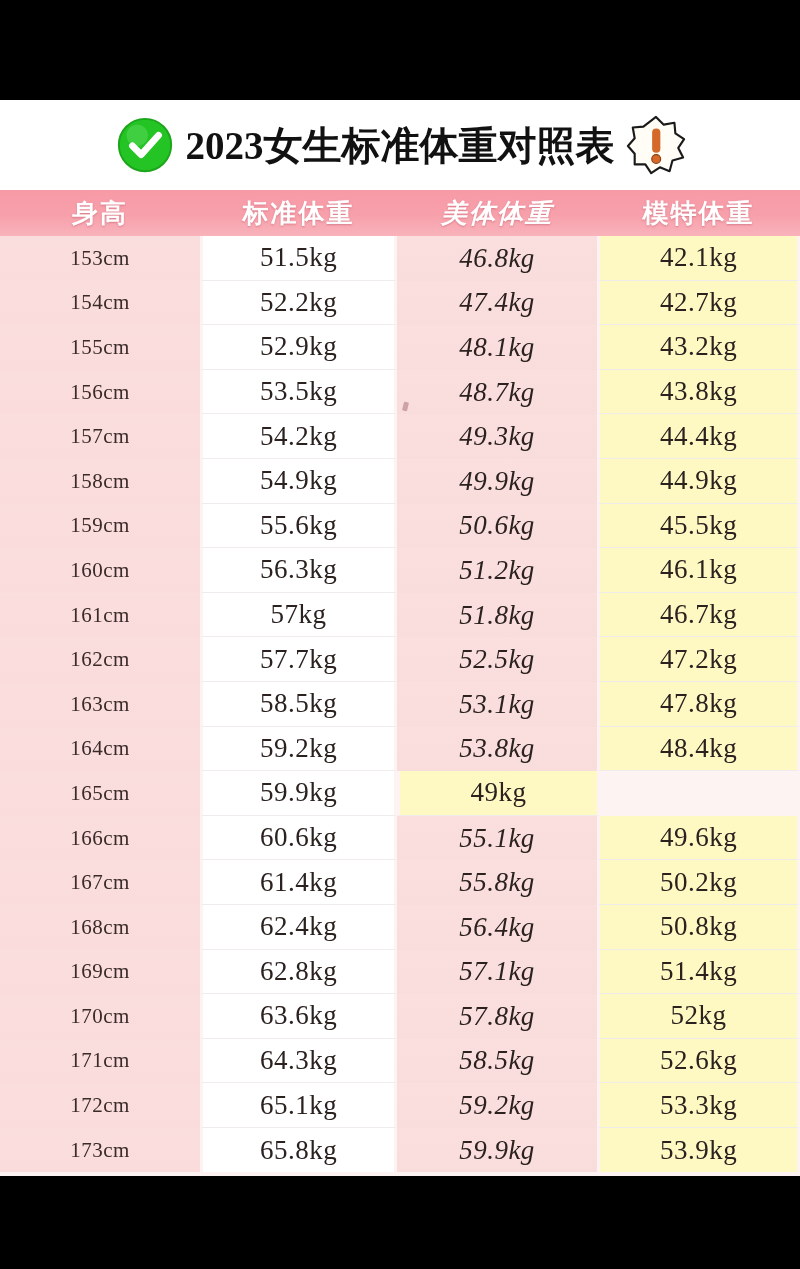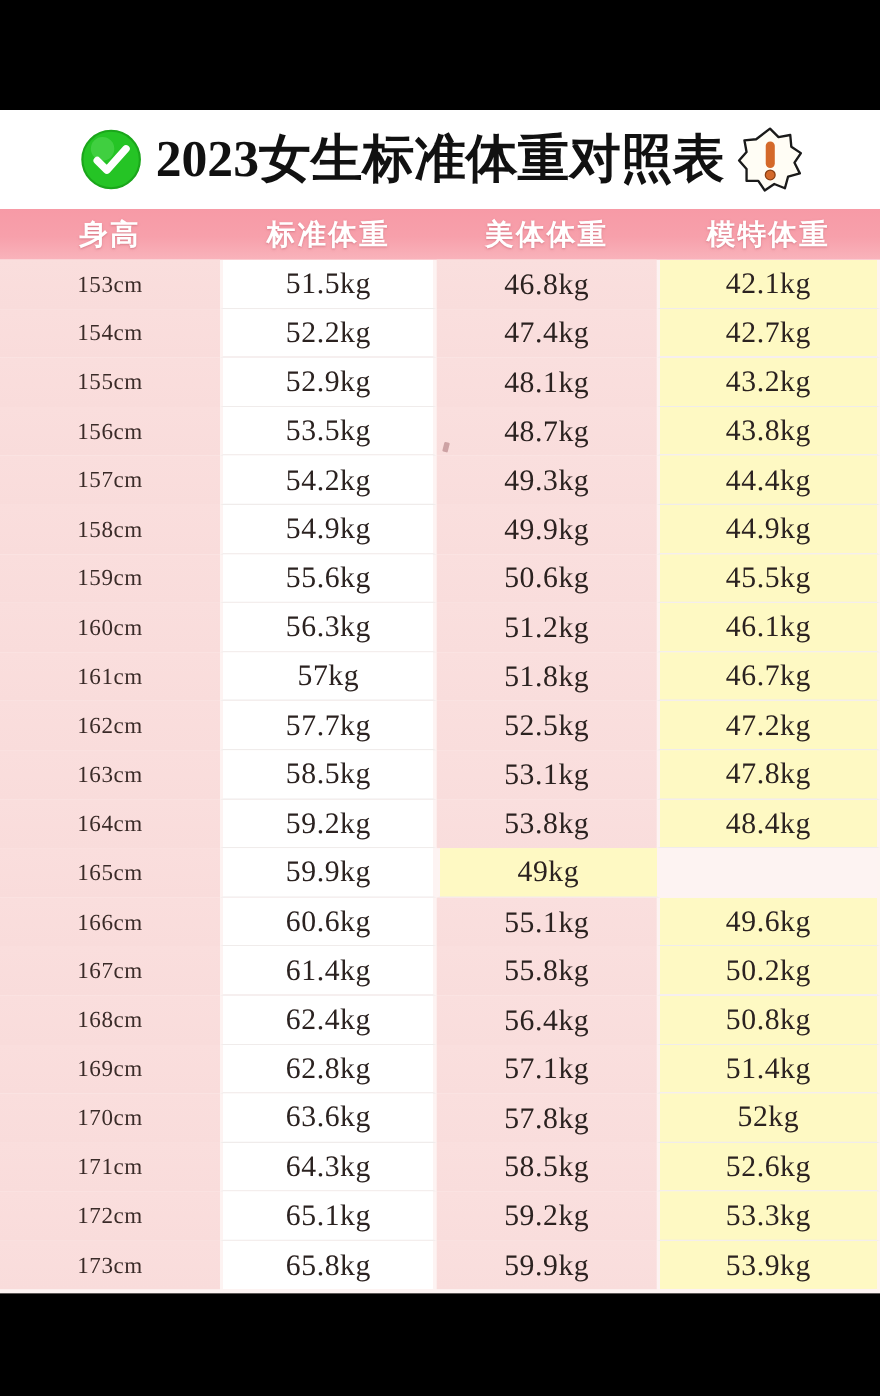--- a/index.html
+++ b/index.html
@@ -56,21 +56,21 @@
     box-sizing: border-box;
     padding: 0 26px;
   }
   .check-icon {
     width: 62px; height: 62px;
     flex: 0 0 auto;
     display: block;
   }
   .title-text {
     font-family: "Liberation Serif", "DejaVu Serif", serif;
-    font-size: 47px;
+    font-size: 39px;
     font-weight: 700;
     color: #111111;
     letter-spacing: 0px;
     white-space: nowrap;
     line-height: 1;
   }
   .excl-icon {
     width: 62px; height: 62px;
     flex: 0 0 auto;
     display: block;
@@ -101,21 +101,21 @@
     box-sizing: border-box;
     font-size: 27px;
     color: #2b2220;
     letter-spacing: 0.5px;
     white-space: nowrap;
   }
 
   
   .c1 { width: 200px; }
   .c2 { width: 197px; }
-  .c3 { width: 200px; }
+  .c3 { width: 200px; font-style: italic; }
   .c4 { width: 203px; }
 
   
   .header-row .cell {
     font-family: "Liberation Sans", "DejaVu Sans", sans-serif;
     font-size: 26px;
     font-weight: 700;
     color: #ffffff;
     text-shadow: 0 1px 2px rgba(190,90,105,0.55);
     letter-spacing: 2px;

